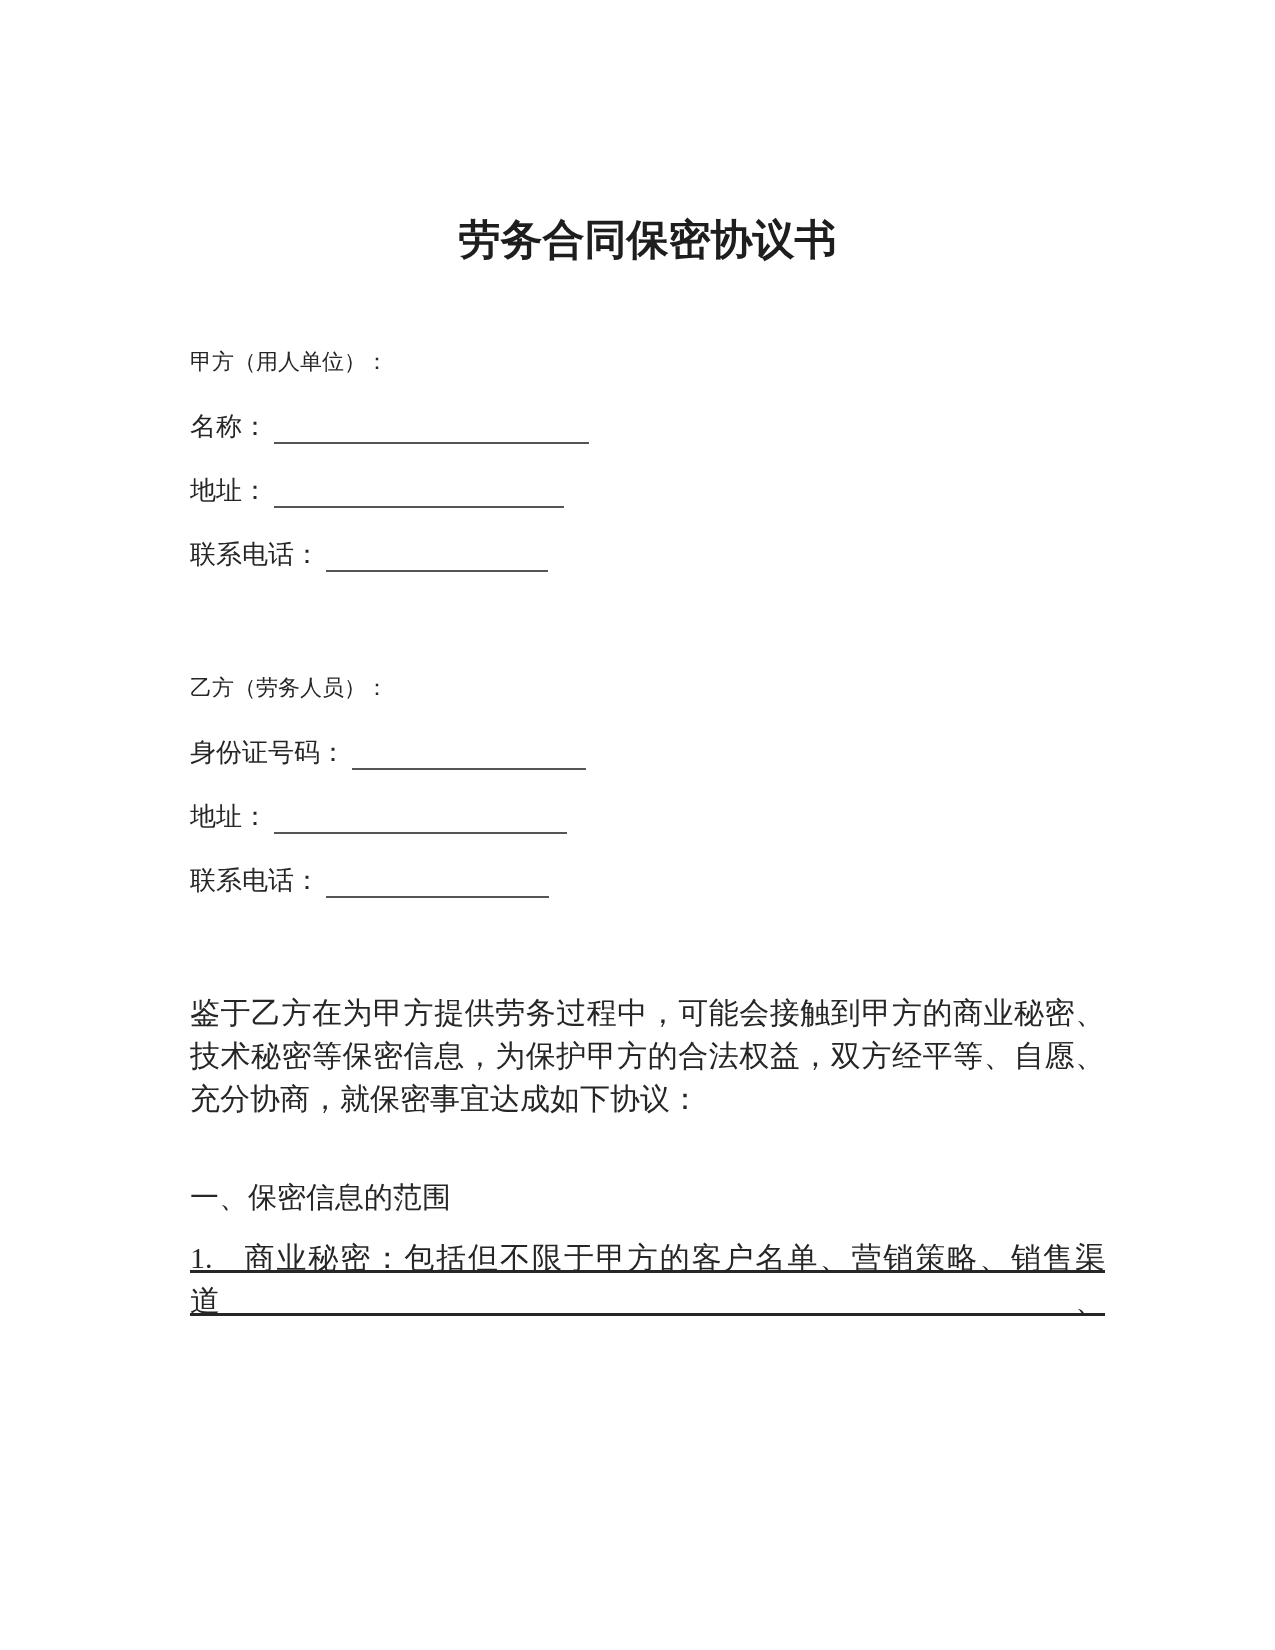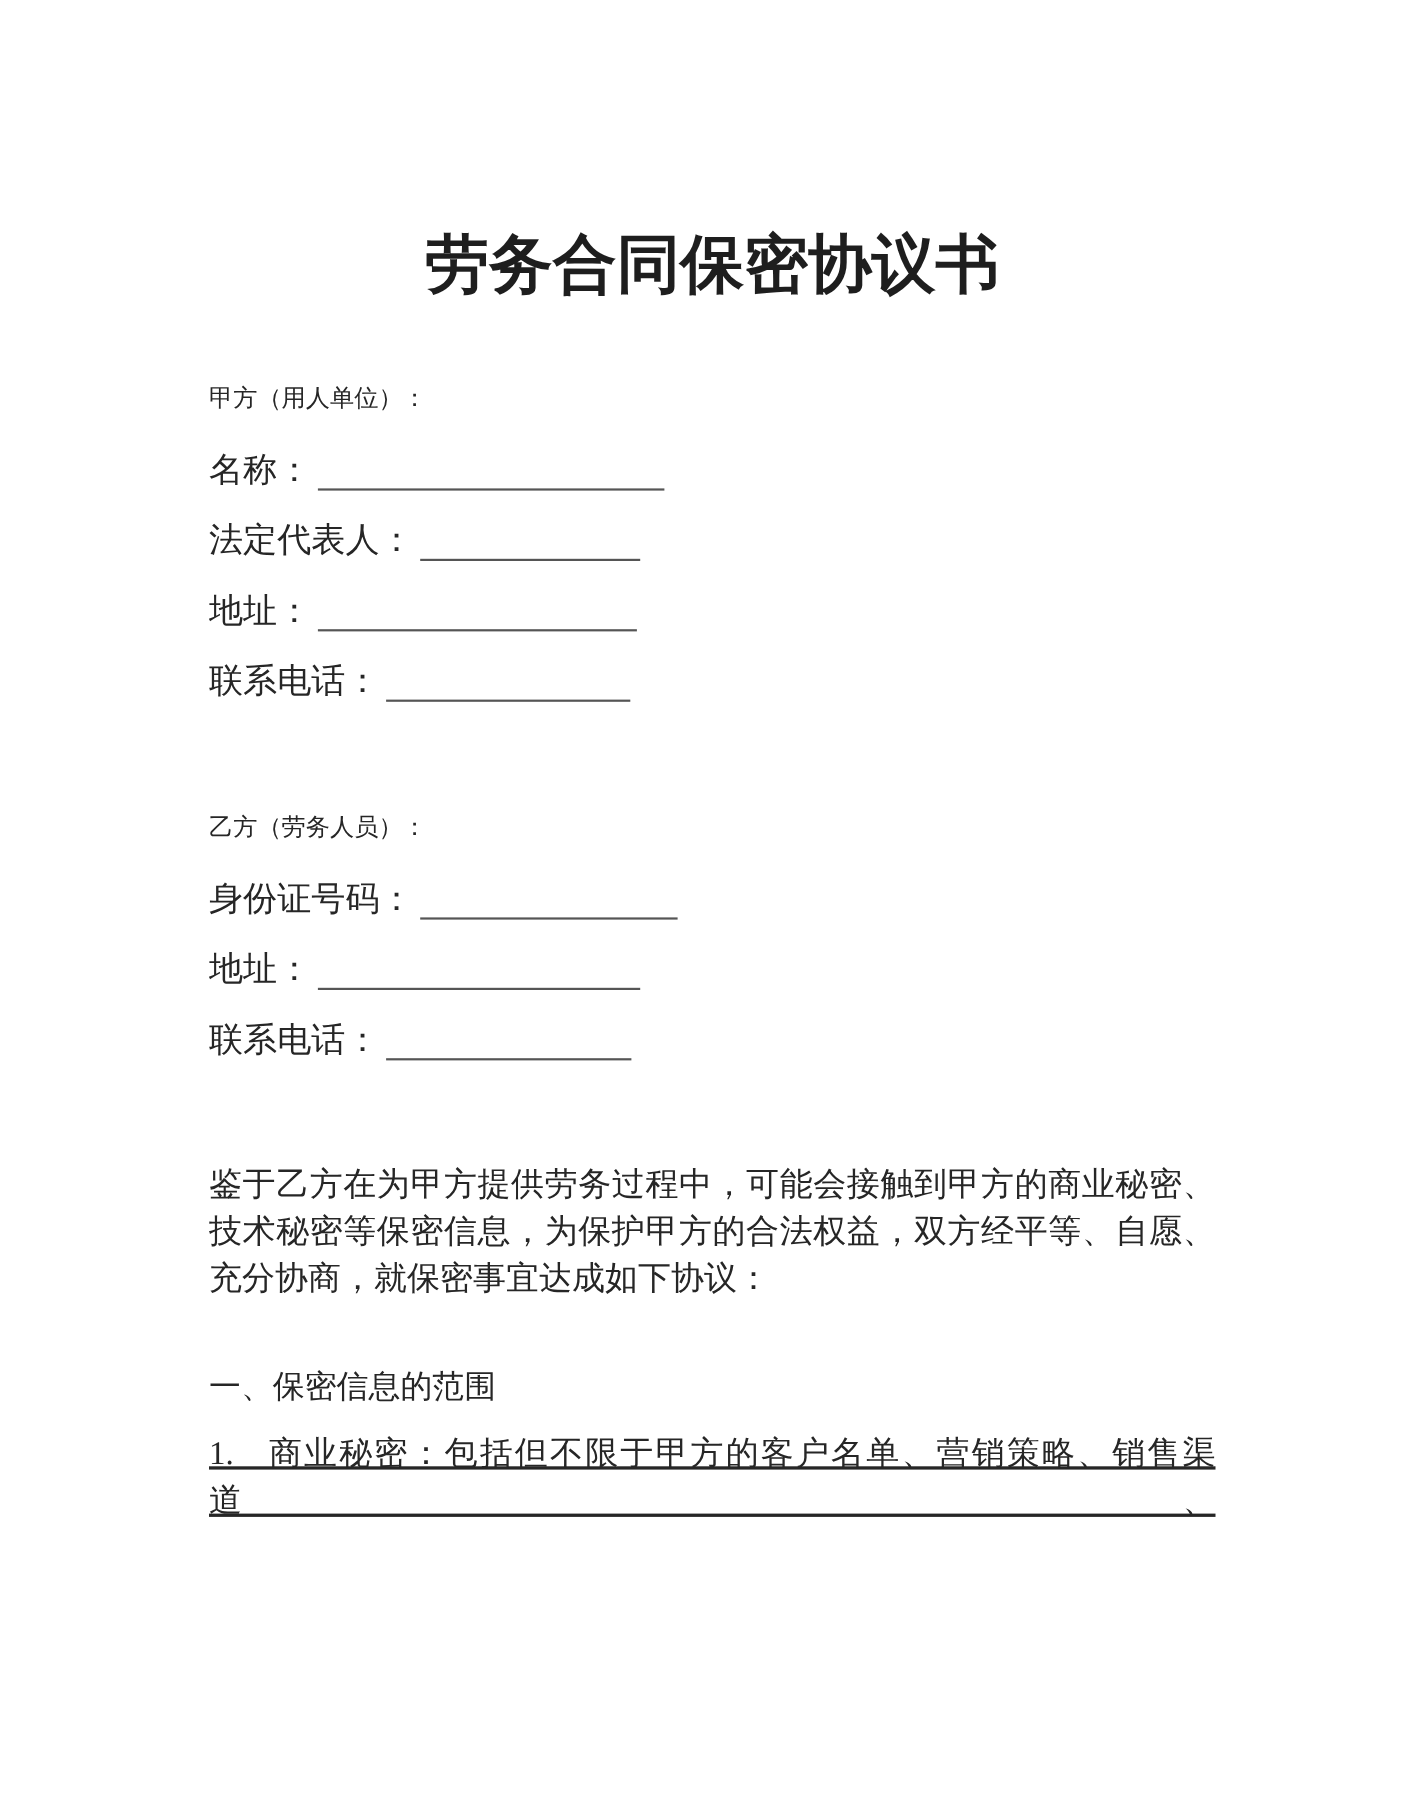--- a/index.html
+++ b/index.html
@@ -13,36 +13,36 @@
     height: 1650px;
     box-sizing: border-box;
     background: #ffffff;
     padding: 213px 170px 0 190px;
     font-family: "Liberation Serif", "DejaVu Serif", serif;
     color: #262626;
     overflow: hidden;
   }
   .title {
     margin: 0;
-    font-size: 58px;
+    font-size: 42px;
     line-height: 55px;
     font-weight: 700;
     text-align: center;
     color: #1e1e1e;
   }
   .party-heading {
     font-size: 22px;
     line-height: 44px;
     margin: 72px 0 21px 0;
   }
   .party-heading.second {
     margin-top: 89px;
   }
   .field {
-    font-size: 31px;
+    font-size: 26px;
     line-height: 44px;
     margin: 0 0 20px 0;
     white-space: nowrap;
   }
   .blank {
     display: inline-block;
     height: 30px;
     border-bottom: 2px solid #555555;
     vertical-align: -9px;
     margin-left: 6px;
@@ -76,23 +76,20 @@
 <div class="page">
 
   <h1 class="title">劳务合同保密协议书</h1>
 
   <p class="party-heading">甲方（用人单位）：</p>
 
   <p class="field">
     <span>名称：</span><span class="blank" style="width: 315px;"></span>
   </p>
   <p class="field">
-    <span>法定代表人：</span><span class="blank" style="width: 200px;"></span>
-  </p>
-  <p class="field">
     <span>地址：</span><span class="blank" style="width: 290px;"></span>
   </p>
   <p class="field">
     <span>联系电话：</span><span class="blank" style="width: 222px;"></span>
   </p>
 
   <p class="party-heading second">乙方（劳务人员）：</p>
 
   <p class="field">
     <span>身份证号码：</span><span class="blank" style="width: 234px;"></span>

